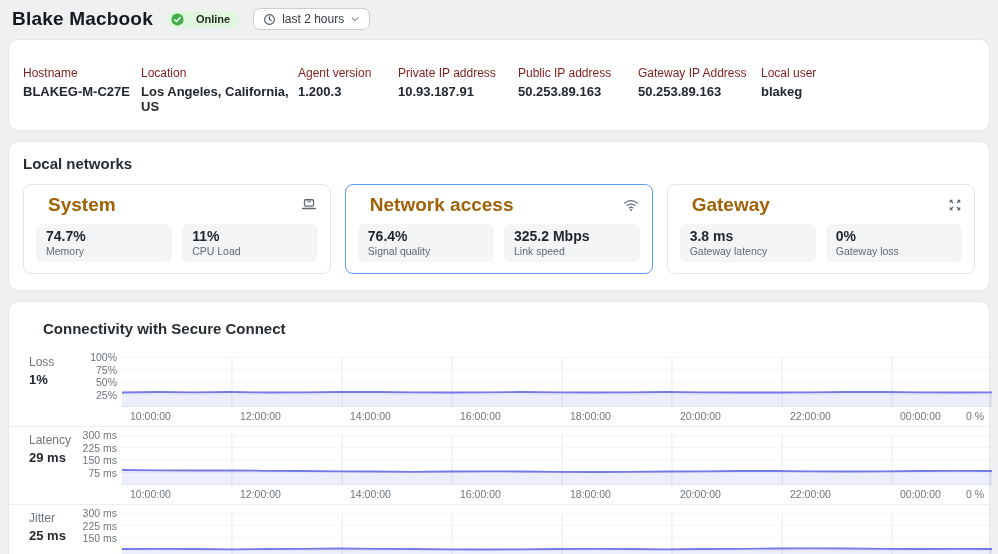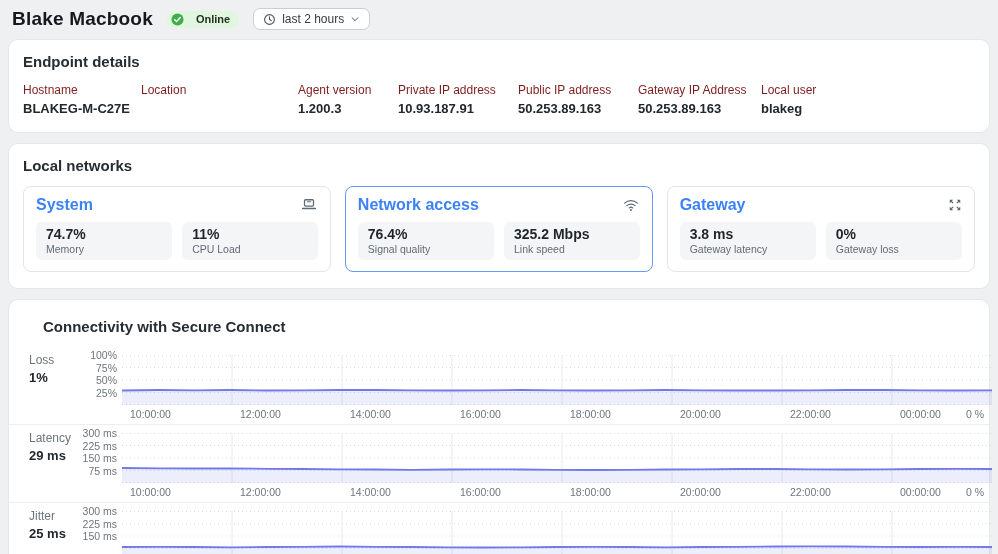--- a/index.html
+++ b/index.html
@@ -41,21 +41,21 @@
   .ep-value { font-size:13px; font-weight:700; color:#22282d; margin-top:4px; }
   
   #networks-card { padding:13px 14px 16px 14px; }
   .ln-row { display:flex; gap:14px; margin-top:12px; }
   .ln-card {
     flex:1; background:#fff; border:1px solid #e3e5e8; border-radius:8px;
     padding:9px 12px 11px 12px; cursor:pointer;
   }
   .ln-card.selected { border:1.5px solid #5f9cf6; padding:8.5px 11.5px 10.5px 11.5px; }
   .ln-title-row { display:flex; align-items:center; justify-content:space-between; }
-  .ln-title { font-size:16px; font-weight:700; color:#3b82f6; }
+  .ln-title { font-size:19px; font-weight:700; color:#a16207;margin-left:12px; }
   .ln-icon { color:#5d6974; display:flex; }
   .ln-stats { display:flex; gap:10px; margin-top:8px; }
   .ln-stat { flex:1; background:#f4f5f6; border-radius:6px; padding:4px 10px 5px 10px; }
   .ln-stat-value { font-size:14px; font-weight:700; color:#1f252a; }
   .ln-stat-label { font-size:10.5px; color:#626b72; margin-top:1px; }
   
   #connectivity-card { padding:18px 0 0 0; height:300px; }
   #connectivity-card .card-heading { padding:0 34px; margin-bottom:12px; }
   .chart-row { position:relative; height:78px; }
   .chart-row.divided { border-bottom:1px solid #eceeef; }
@@ -87,28 +87,28 @@
       <path d="M12 7v5l3.2 2" fill="none" stroke="currentColor" stroke-width="2" stroke-linecap="round"></path>
     </svg>
     <span>last 2 hours</span>
     <svg width="10" height="10" viewBox="0 0 24 24">
       <path d="M5 9l7 7 7-7" fill="none" stroke="currentColor" stroke-width="2.4" stroke-linecap="round" stroke-linejoin="round"></path>
     </svg>
   </span>
 </div>
 
 <div class="card" id="endpoint-card">
-  <div class="card-heading">Endpoint details</div>
   <div class="ep-grid" id="ep-grid">
       <div class="ep-field">
         <div class="ep-label">Hostname</div>
         <div class="ep-value">BLAKEG-M-C27E</div>
       </div>
       <div class="ep-field">
         <div class="ep-label">Location</div>
+        <div class="ep-value">Los Angeles, California, US</div>
       </div>
       <div class="ep-field">
         <div class="ep-label">Agent version</div>
         <div class="ep-value">1.200.3</div>
       </div>
       <div class="ep-field">
         <div class="ep-label">Private IP address</div>
         <div class="ep-value">10.93.187.91</div>
       </div>
       <div class="ep-field">

